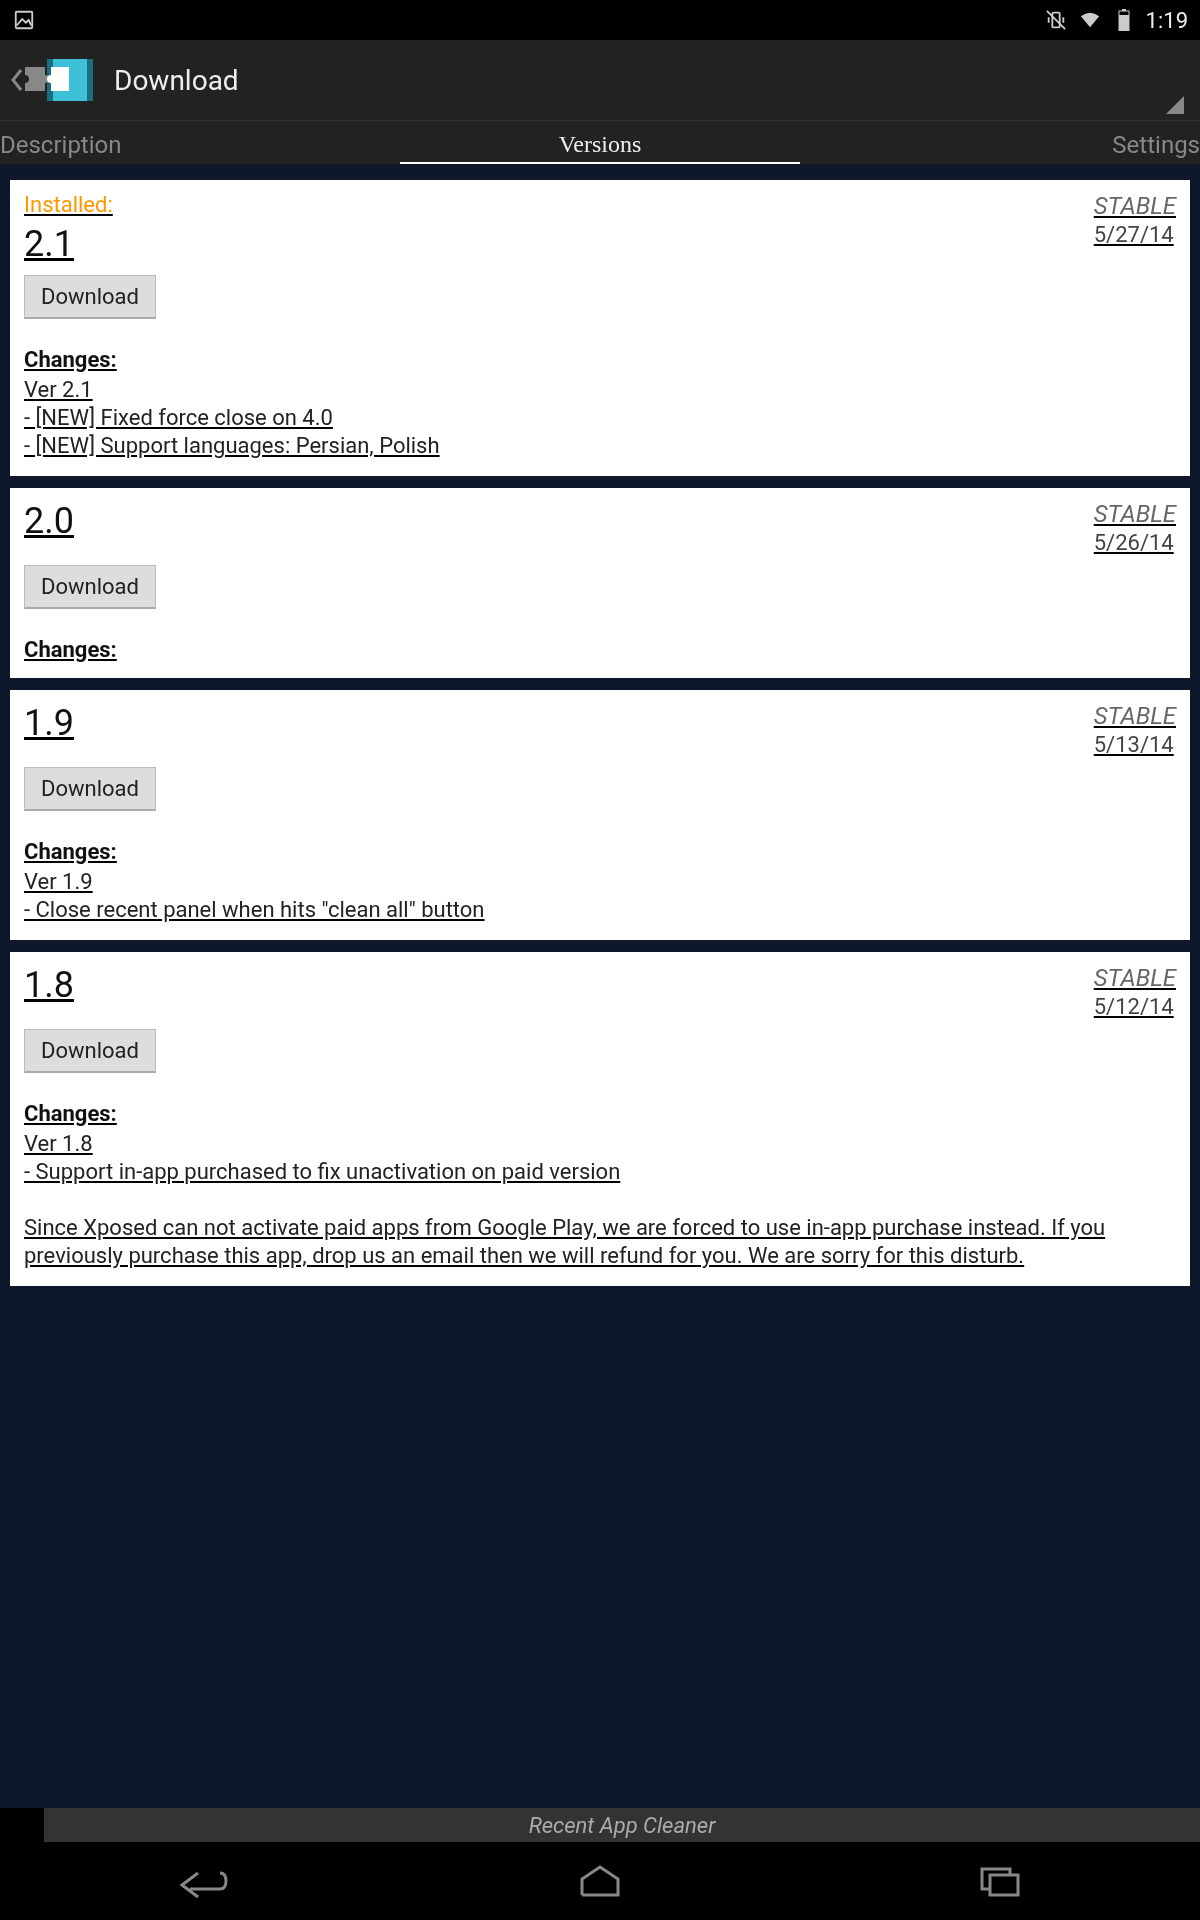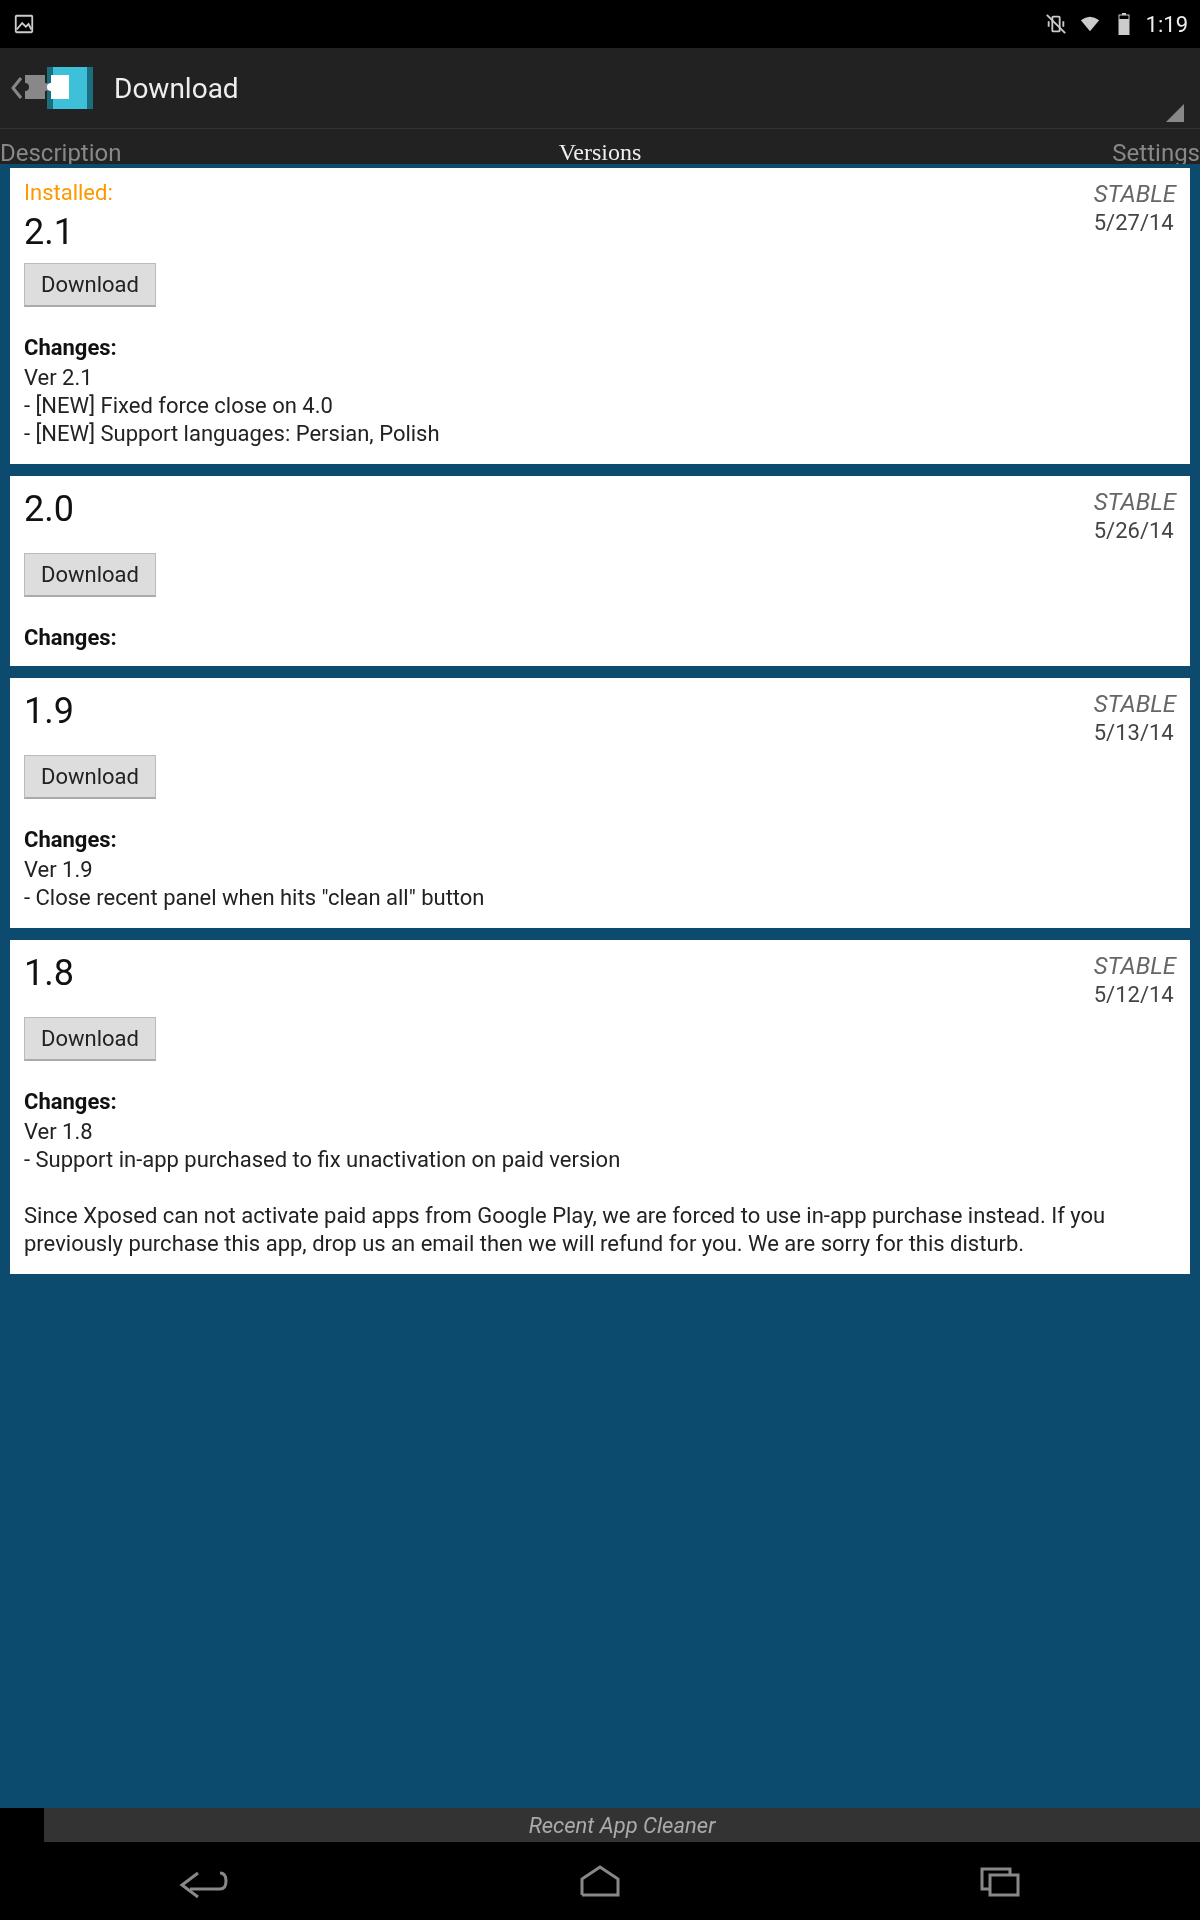--- a/index.html
+++ b/index.html
@@ -1,19 +1,19 @@
 <!DOCTYPE html>
 <html><head>
 <meta charset="utf-8">
 <style>
 * { margin:0; padding:0; box-sizing:border-box; }
 html,body { width:1200px; height:1920px; font-family:Roboto,Arial,sans-serif; background:#000; overflow:hidden; }
 
 
-.status-bar { height:48px; background:#000; display:flex; align-items:center; justify-content:space-between; padding:0 12px; color:#fff; font-size:22px; }
+.status-bar { height:40px; background:#000; display:flex; align-items:center; justify-content:space-between; padding:0 12px; color:#fff; font-size:22px; }
 .status-left, .status-right { display:flex; align-items:center; gap:10px; }
 .sb-icon { width:24px; height:24px; display:flex; align-items:center; justify-content:center; }
 
 
 .action-bar { height:80px; background:#222; display:flex; align-items:center; padding:0 8px; }
 .app-icon-wrap { position:relative; width:92px; height:60px; display:flex; align-items:center; justify-content:center; }
 .title-area { flex:1; height:100%; position:relative; display:flex; align-items:center; }
 .title-text { color:#eee; font-size:28px; margin-left:14px; }
 .spinner-tri { position:absolute; right:8px; bottom:6px; width:0; height:0; border-left:18px solid transparent; border-bottom:18px solid #888; }
 .reload-block { display:flex; align-items:center; gap:8px; padding:0 8px; height:100%; }
@@ -21,21 +21,21 @@
 
 
 .tabs { height:48px; background:#222; border-top:1px solid #333; display:flex; position:relative; }
 .tab { flex:1; display:flex; align-items:center; justify-content:center; color:#888; font-size:24px; }
 .tab.active { color:#eee;font-family:Liberation Serif, serif; }
 .tab-indicator { position:absolute; bottom:0; left:33.33%; width:33.33%; height:6px; background:#fff; }
 .tab.left { justify-content:flex-start; padding-left:0; }
 .tab.right { justify-content:flex-end; padding-right:0; }
 
 
-.content { background:#0c4a6e; position:absolute; top:164px; bottom:112px; left:0; right:0; overflow:hidden; padding:4px 10px; }
+.content { background:#0f172a; position:absolute; top:164px; bottom:112px; left:0; right:0; overflow:hidden; padding:16px 10px;text-decoration:underline; }
 .card { background:#fff; margin-bottom:12px; padding:12px 14px 16px 14px; }
 .card-head { display:flex; justify-content:space-between; align-items:flex-start; }
 .head-left { }
 .installed-label { color:#ff9800; font-size:22px; margin-bottom:6px; }
 .version-num { color:#111; font-size:36px; }
 .head-right { text-align:left; }
 .stable { color:#666; font-style:italic; font-size:24px; }
 .date { color:#444; font-size:22px; margin-top:2px; }
 .dl-btn { margin-top:10px; background:#ddd; border:1px solid #bbb; border-bottom:2px solid #aaa; padding:8px 16px; font-size:22px; color:#222; display:inline-block; }
 .changes-label { font-weight:bold; font-size:22px; color:#111; margin-top:28px; }

